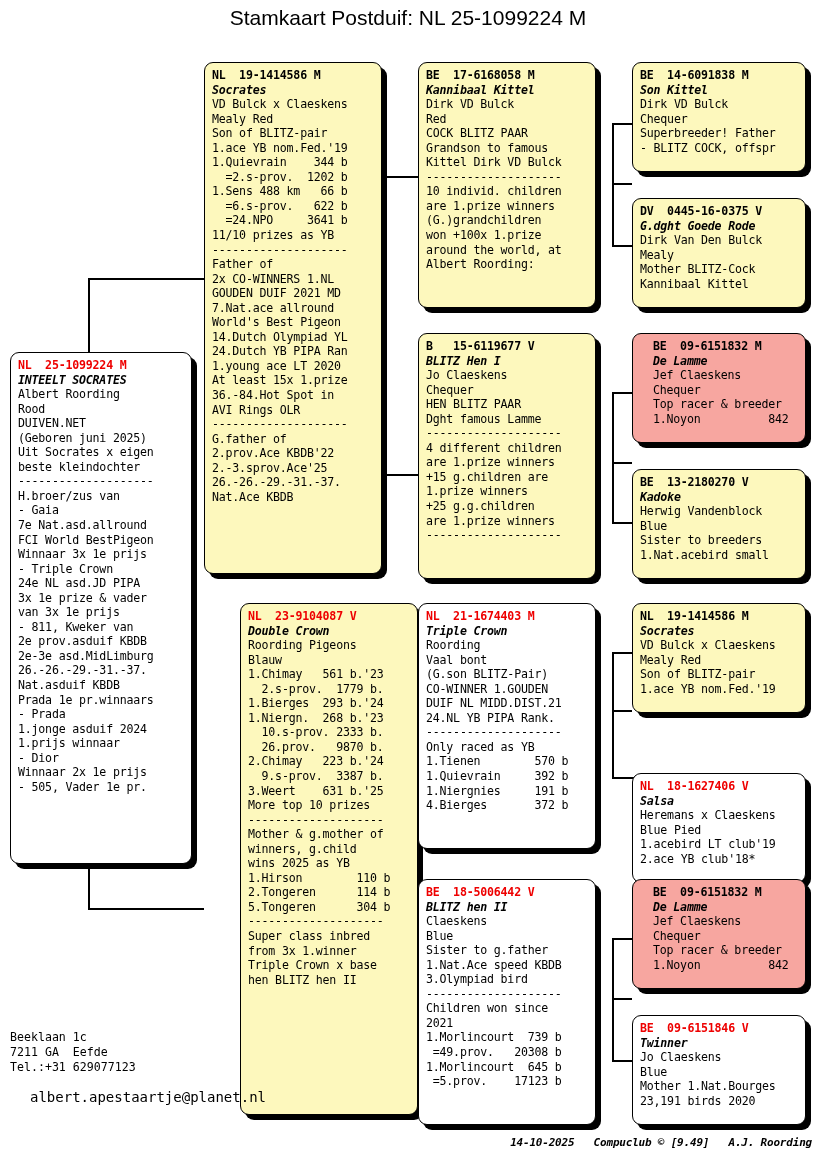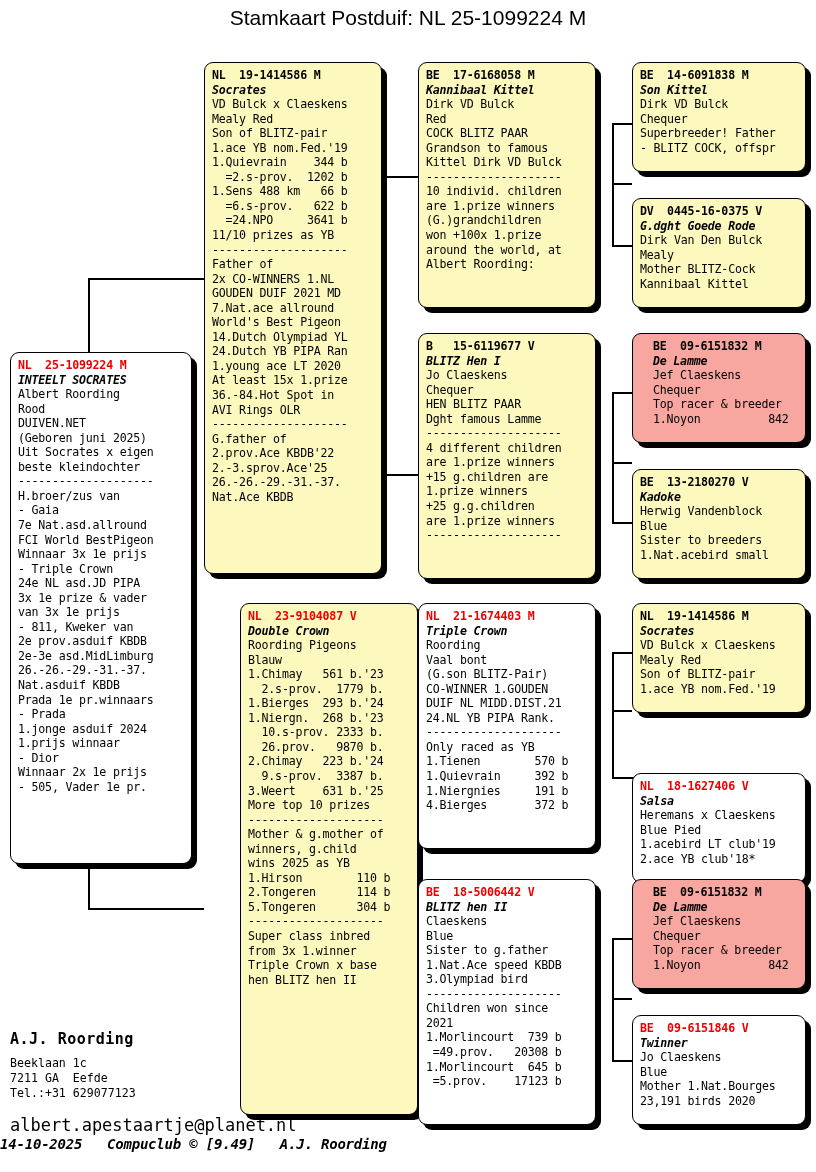--- a/index.html
+++ b/index.html
@@ -35,25 +35,25 @@
 
   
   .ln-h,.ln-v{position:absolute;background:#000;}
   .ln-h{height:1.6px;}
   .ln-v{width:1.6px;}
 
   
   #owner{position:absolute;left:10px;top:1030px;width:230px;}
   #owner .nm{font-size:15px;font-weight:bold;letter-spacing:0.5px;margin-bottom:8px;}
   #owner .ad{font-size:11.6px;line-height:15px;white-space:pre;}
-  #owner .em{font-size:17px;margin-top:14px;}
+  #owner .em{font-size:14px;margin-top:14px;margin-left:20px;}
   
   #footer{
-    position:absolute;left:0;top:1136px;width:812px;
-    font-size:14px;white-space:pre;color:#000;
+    position:absolute;left:0;top:1136px;width:812px;text-align:right;
+    font-size:11px;white-space:pre;color:#000;
     font-style:italic;font-weight:bold;letter-spacing:-0.2px;
   }
 </style>
 </head>
 <body>
 
 <div id="page-title">Stamkaart Postduif: NL  25-1099224 M</div>
 
 <div>
 
@@ -311,20 +311,19 @@
 <div class="box white" style="left:632px;top:1015px;width:174px;height:110px;">
     <div class="ln hdr r">BE  09-6151846 V</div>
     <div class="ln nick">Twinner</div>
     <div class="ln ">Jo Claeskens</div>
     <div class="ln ">Blue</div>
     <div class="ln ">Mother 1.Nat.Bourges</div>
     <div class="ln ">23,191 birds 2020</div>
   </div>
 
 <div id="owner">
-  <div class="nm">A.J. Roording</div>
   <div class="ad">Beeklaan 1c
 7211 GA  Eefde
 Tel.:+31 629077123</div>
   <div class="em">albert.apestaartje@planet.nl</div>
 </div>
 
 <div id="footer">14-10-2025   Compuclub © [9.49]   A.J. Roording</div>
 
 </body></html>

